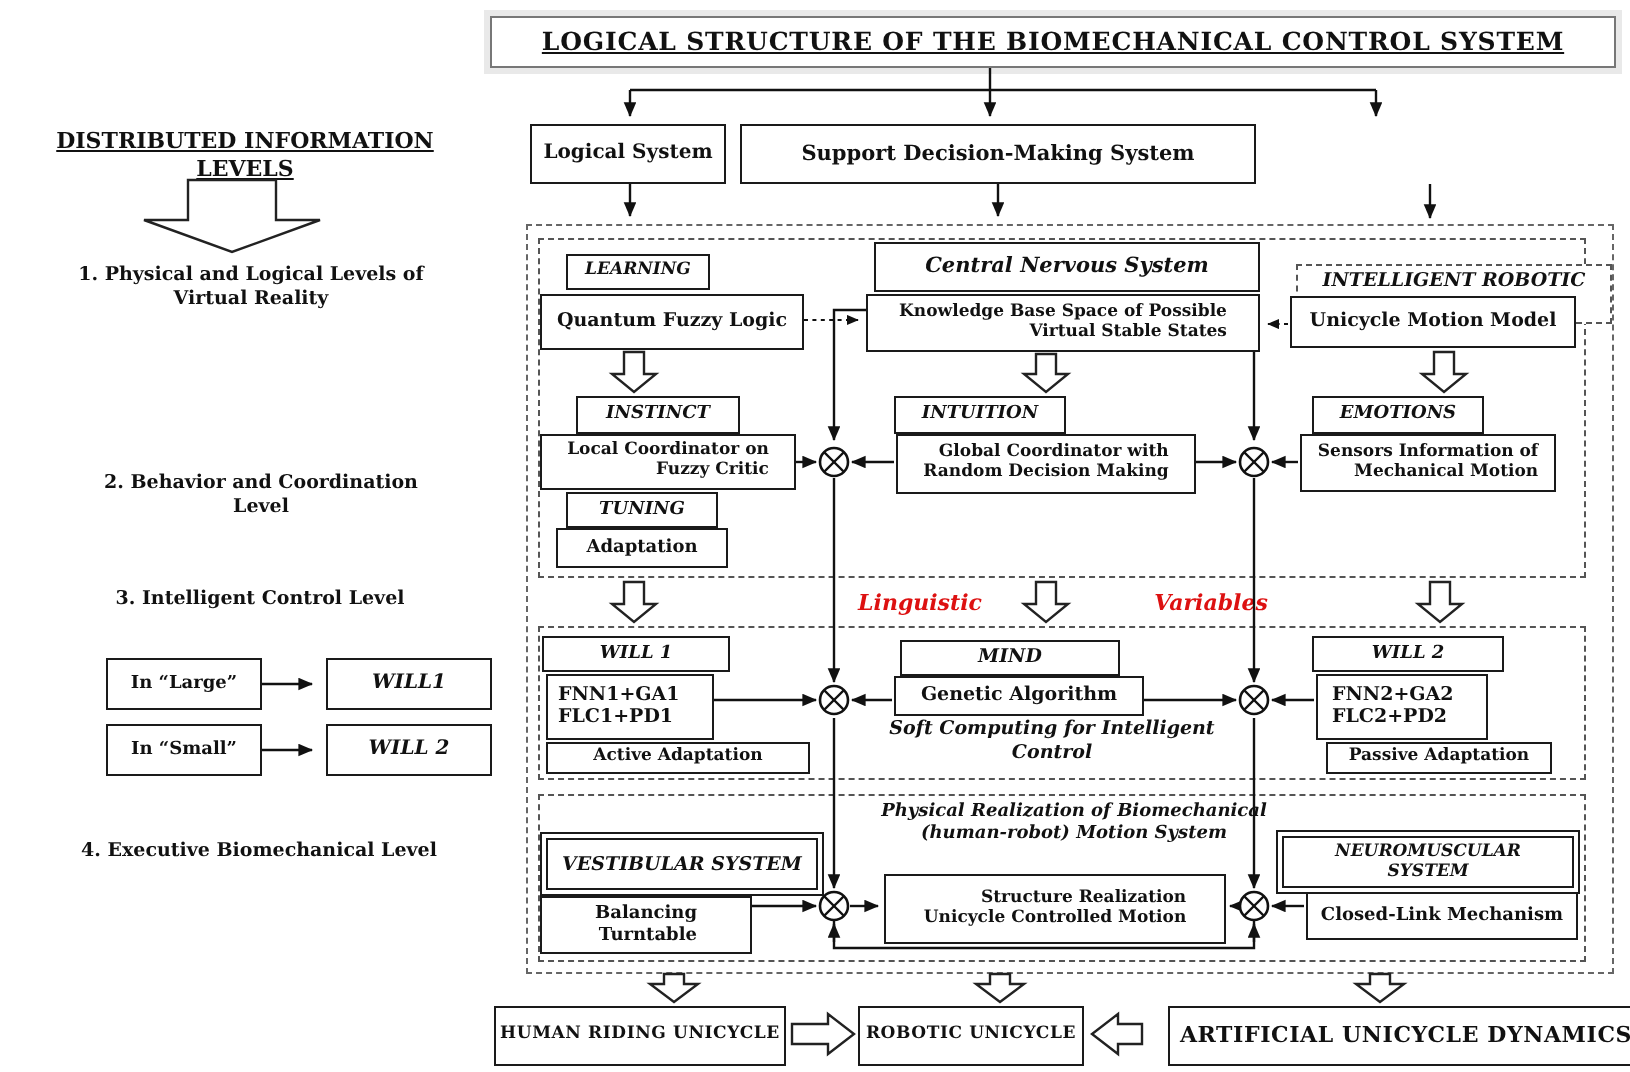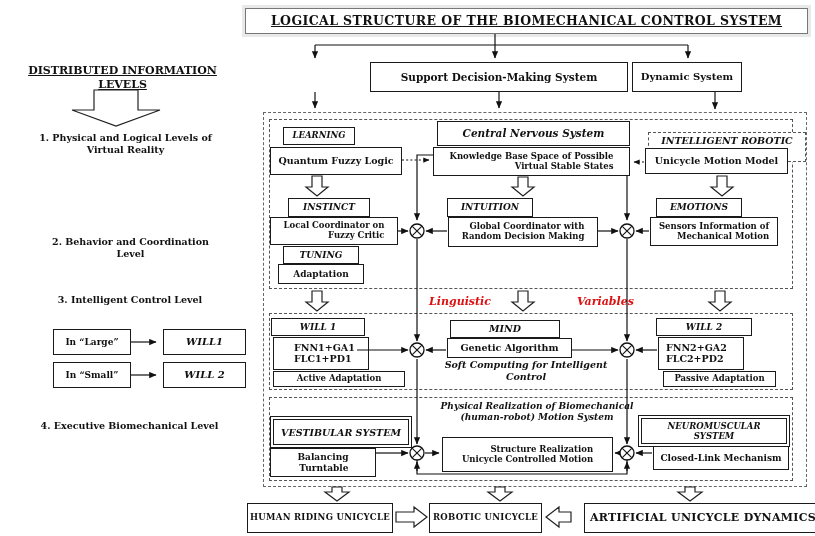--- a/index.html
+++ b/index.html
@@ -39,22 +39,22 @@
   <div class="txt" style="left:45px;top:294px;width:170px;font-size:9.5px;">3. Intelligent Control Level</div>
   <div class="txt" style="left:32px;top:420px;width:195px;font-size:9.5px;">4. Executive Biomechanical Level</div>
   <div class="box" style="left:53px;top:329px;width:78px;height:26px;font-size:9px;">In “Large”</div>
   <div class="box hd" style="left:163px;top:329px;width:83px;height:26px;font-size:10px;">WILL1</div>
   <div class="box" style="left:53px;top:362px;width:78px;height:26px;font-size:9px;">In “Small”</div>
   <div class="box hd" style="left:163px;top:362px;width:83px;height:26px;font-size:10px;">WILL 2</div>
 
   <div class="box" style="left:245px;top:8px;width:563px;height:26px;font-size:12.5px;letter-spacing:.4px;border:1.2px solid #777;box-shadow:0 0 0 3px #e9e9e9;">
     <span class="und">LOGICAL STRUCTURE OF THE BIOMECHANICAL CONTROL SYSTEM</span>
   </div>
+  <div class="box" style="left:265px;top:62px;width:98px;height:30px;font-size:10px;">Logical System</div>
   <div class="box" style="left:370px;top:62px;width:258px;height:30px;font-size:10.5px;">Support Decision-Making System</div>
-  <div class="box" style="left:632px;top:62px;width:110px;height:30px;font-size:10px;">Dynamic System</div>
 
   <div class="dash2" style="left:263px;top:112px;width:544px;height:375px;"></div>
   <div class="dash" style="left:269px;top:119px;width:524px;height:170px;"></div>
   <div class="dash multi" style="left:648px;top:113px;width:158px;height:30px;background:#fff;
        font-weight:bold;font-style:italic;font-size:9.5px;text-align:center;line-height:1.25;padding-top:2px;margin-top:19px;">INTELLIGENT ROBOTIC
 UNICYCLE</div>
   <div class="dash" style="left:269px;top:313px;width:524px;height:77px;"></div>
   <div class="dash" style="left:269px;top:397px;width:524px;height:84px;"></div>
 
   <div class="box hd" style="left:283px;top:127px;width:72px;height:18px;font-size:8.5px;">LEARNING</div>
@@ -76,21 +76,21 @@
 
   <div class="box hd" style="left:656px;top:198px;width:86px;height:19px;font-size:9px;">EMOTIONS</div>
   <div class="box multi" style="left:650px;top:217px;width:128px;height:29px;font-size:8.5px;">Sensors Information of
 Mechanical Motion</div>
 
 
   <div class="txt red" style="left:420px;top:295px;width:80px;font-size:11px;">Linguistic</div>
   <div class="txt red" style="left:563px;top:295px;width:85px;font-size:11px;">Variables</div>
 
   <div class="box hd" style="left:271px;top:318px;width:94px;height:18px;font-size:9px;">WILL 1</div>
-  <div class="box multi" style="left:273px;top:337px;width:96px;height:33px;font-size:9.5px;justify-content:flex-start;text-align:left;padding-left:20px;">FNN1+GA1
+  <div class="box multi" style="left:273px;top:337px;width:84px;height:33px;font-size:9.5px;justify-content:flex-start;text-align:left;padding-left:5px;">FNN1+GA1
 FLC1+PD1</div>
   <div class="box" style="left:273px;top:371px;width:132px;height:16px;font-size:8.5px;">Active Adaptation</div>
 
   <div class="box" style="left:447px;top:338px;width:125px;height:20px;font-size:9.5px;">Genetic Algorithm</div>
   <div class="box hd" style="left:450px;top:320px;width:110px;height:18px;font-size:9.5px;">MIND</div>
   <div class="txt cap multi" style="left:440px;top:359px;width:172px;font-size:9.5px;">Soft Computing for Intelligent
 Control</div>
 
   <div class="box hd" style="left:656px;top:318px;width:96px;height:18px;font-size:9px;">WILL 2</div>
   <div class="box multi" style="left:658px;top:337px;width:86px;height:33px;font-size:9.5px;justify-content:flex-start;text-align:left;padding-left:7px;">FNN2+GA2

